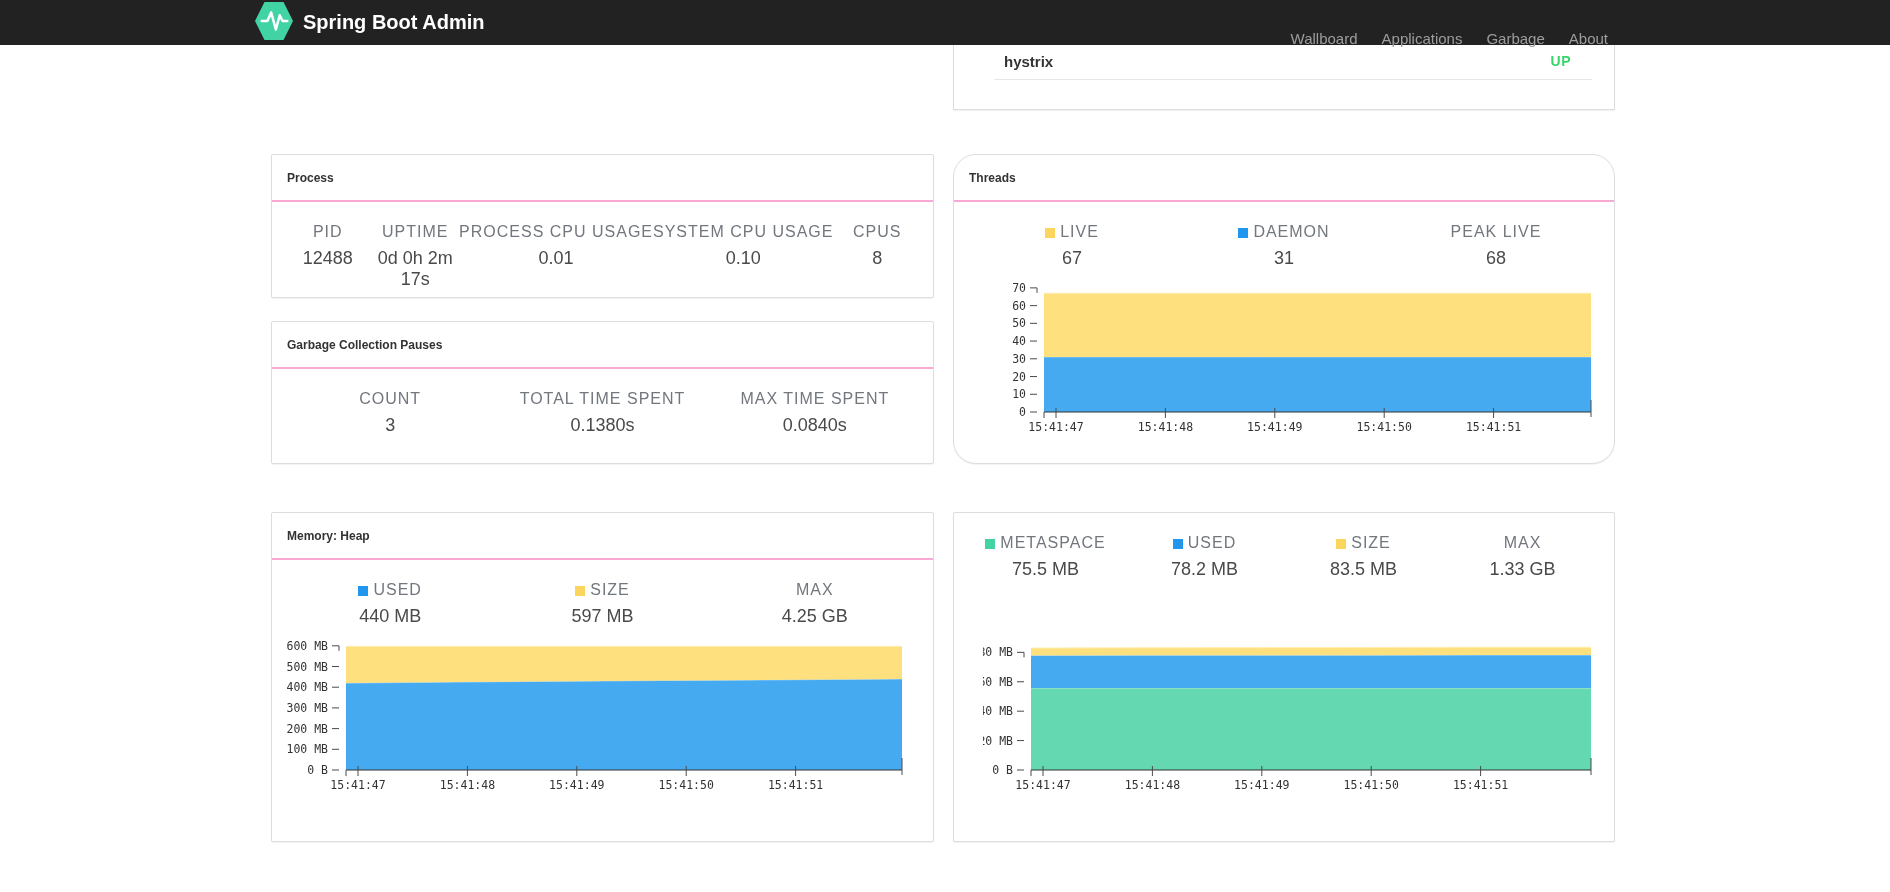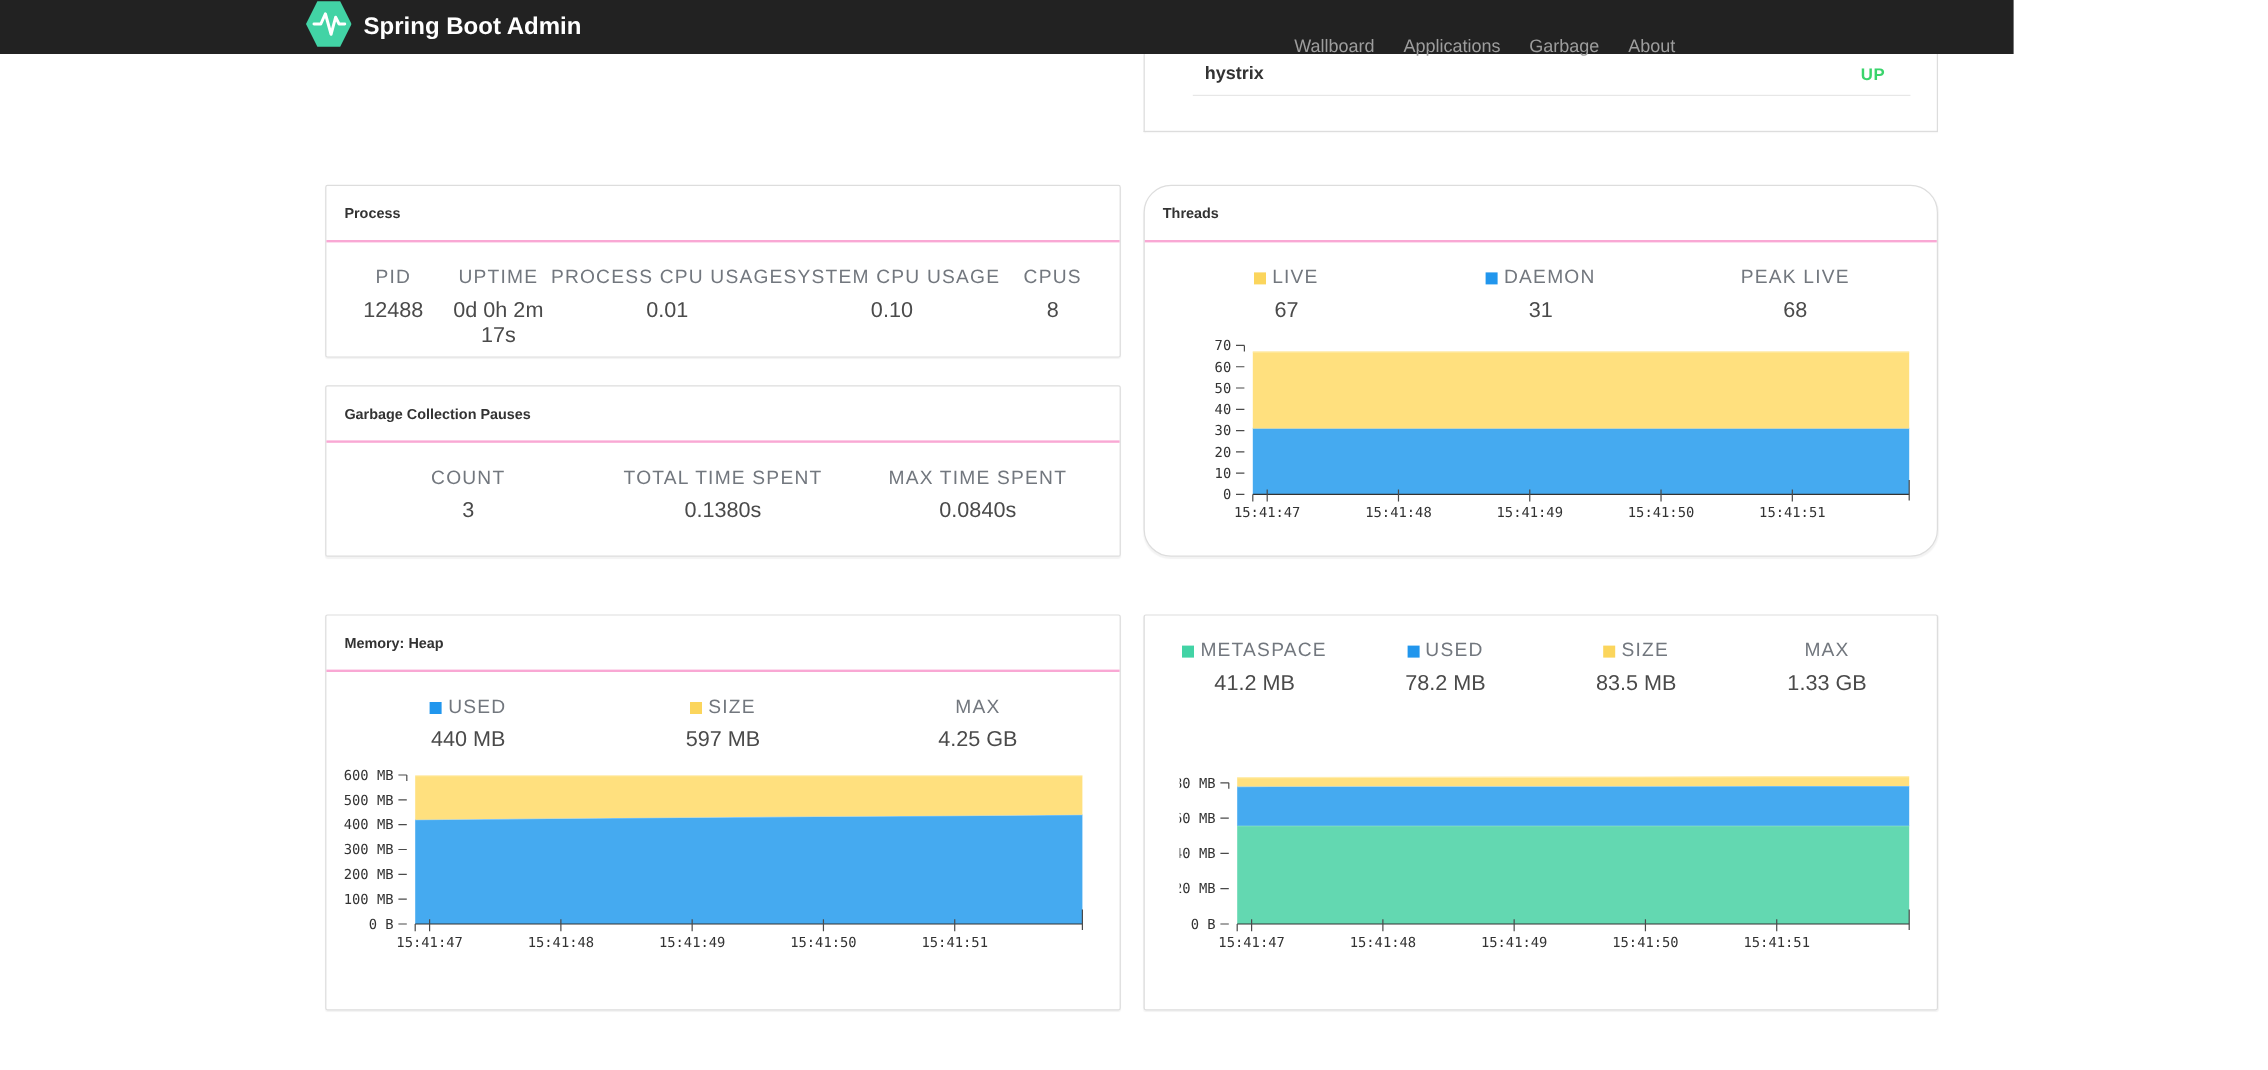--- a/index.html
+++ b/index.html
@@ -1,20 +1,20 @@
 <!DOCTYPE html>
 <html><head>
 <meta charset="utf-8">
 <style>
   * { margin:0; padding:0; box-sizing:border-box; }
   html,body { width:1890px; height:892px; background:#fff; overflow:hidden;
               font-family:"Liberation Sans", sans-serif; position:relative; }
 
   
-  .navbar { position:absolute; left:0; top:0; width:1678px; height:45px;
+  .navbar { position:absolute; left:0; top:0; width:1890px; height:45px;
             background:#222; z-index:10; }
   .brand { position:absolute; left:255px; top:0; height:45px;
            display:flex; align-items:center; gap:10px; cursor:pointer; }
   .brand-text { color:#fff; font-size:20px; font-weight:bold; }
   .nav-links { position:absolute; right:270px; top:16px; height:45px;
                display:flex; align-items:center; }
   .nav-link { color:#9d9d9d; font-size:15px; padding:0 12px; line-height:45px;
               cursor:pointer; text-decoration:none; }
 
   
@@ -25,21 +25,21 @@
                font-weight:bold; color:#333; }
 
   #card-health  { left:953px; top:45px;  width:662px; height:65px; border-top:none; border-radius:0; }
   #card-process { left:271px; top:154px; width:663px; height:144px; }
   #card-gc      { left:271px; top:321px; width:663px; height:143px; }
   #card-threads { left:953px; top:154px; width:662px; height:310px;border-radius:23px; }
   #card-heap    { left:271px; top:512px; width:663px; height:330px; }
   #card-nonheap { left:953px; top:512px; width:662px; height:330px; }
 
   
-  .health-row { display:flex; justify-content:space-between; align-items:center;
+  .health-row { display:flex; justify-content:space-between; 
                 padding:8px 43px 9px 50px; }
   .health-name { font-size:15px; font-weight:bold; color:#333; }
   .health-status { font-size:14px; font-weight:bold; letter-spacing:0.5px; }
   .health-divider { border:none; border-top:1px solid #e7e7e7; margin:0 22px 0 40px; }
 
   
   .stats { display:flex; padding:0 12px; margin-top:21px; }
   .stat { flex:1; text-align:center; }
   .stat-label { font-size:16px; color:#72777e; letter-spacing:1px;
                 text-transform:uppercase; white-space:nowrap; }
@@ -240,21 +240,21 @@
       <text x="42" y="9.827814569536429" text-anchor="end" class="tick">600 MB</text>
     </svg>
 </div>
 
 <div class="card" id="card-nonheap">
   <div class="stats">
     <div class="stat">
       <div class="stat-label">
         <span class="swatch" style="background-color: rgb(66, 211, 165);"></span><span>METASPACE</span>
       </div>
-      <div class="stat-value">41.2 MB</div>
+      <div class="stat-value">75.5 MB</div>
     </div>
     <div class="stat">
       <div class="stat-label">
         <span class="swatch" style="background-color: rgb(33, 150, 237);"></span><span>USED</span>
       </div>
       <div class="stat-value">78.2 MB</div>
     </div>
     <div class="stat">
       <div class="stat-label">
         <span class="swatch" style="background-color: rgb(251, 213, 92);"></span><span>SIZE</span>

